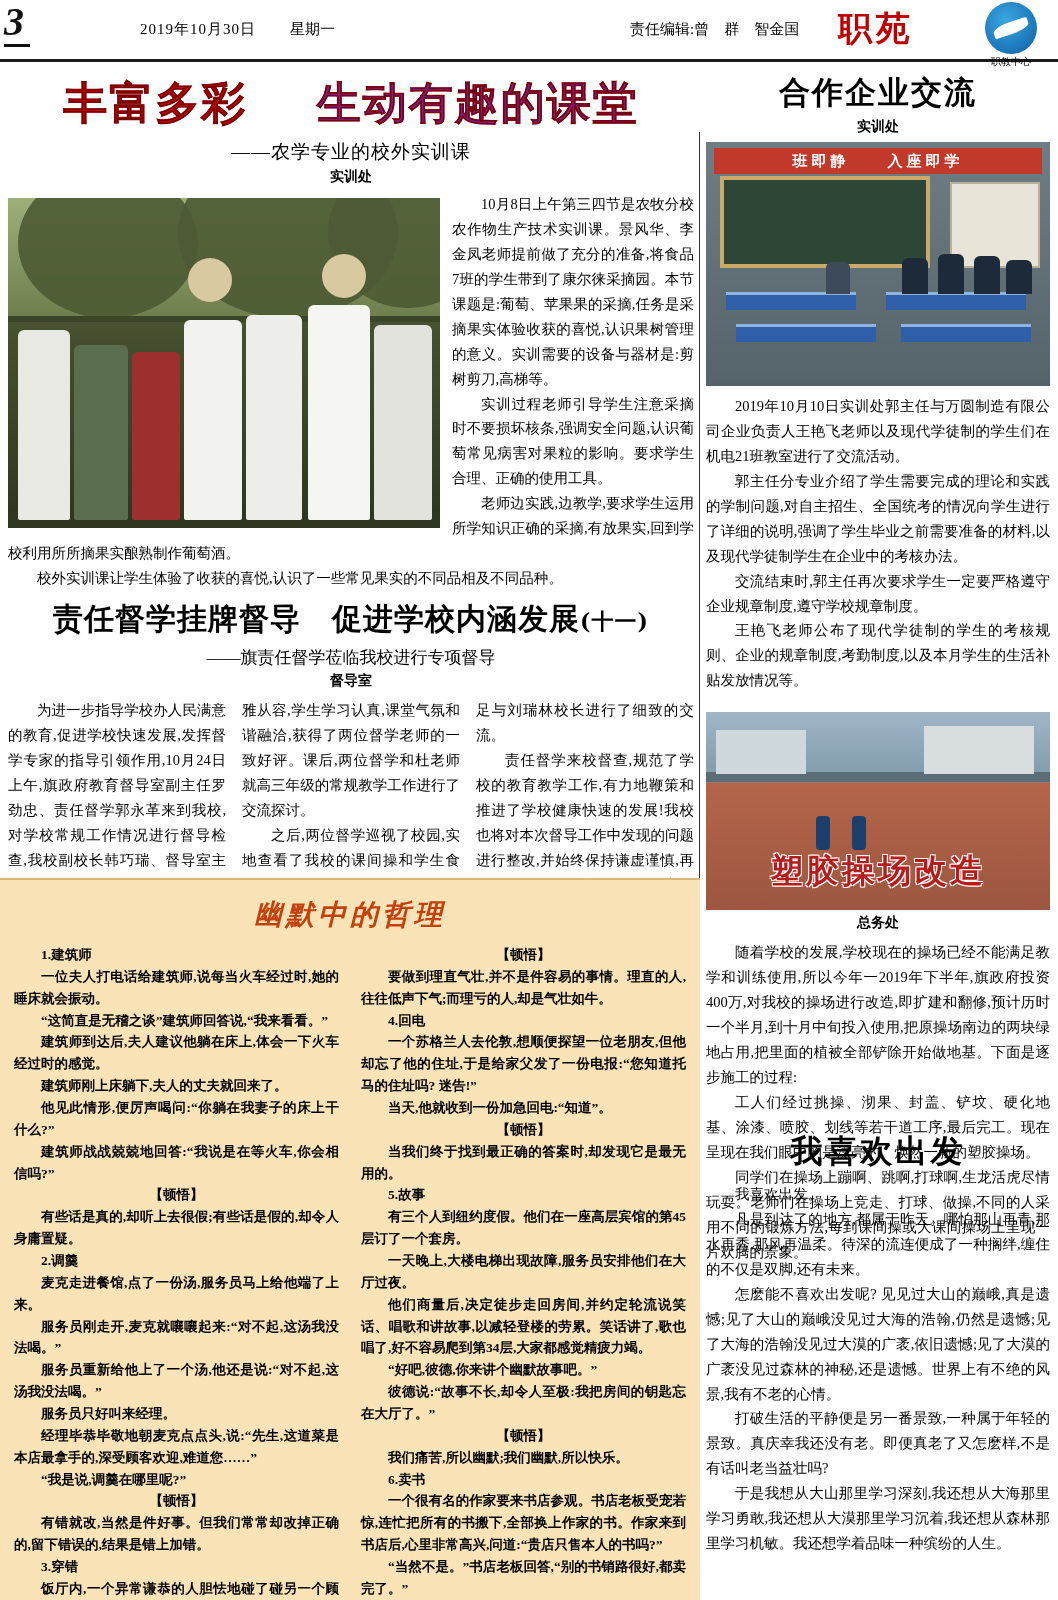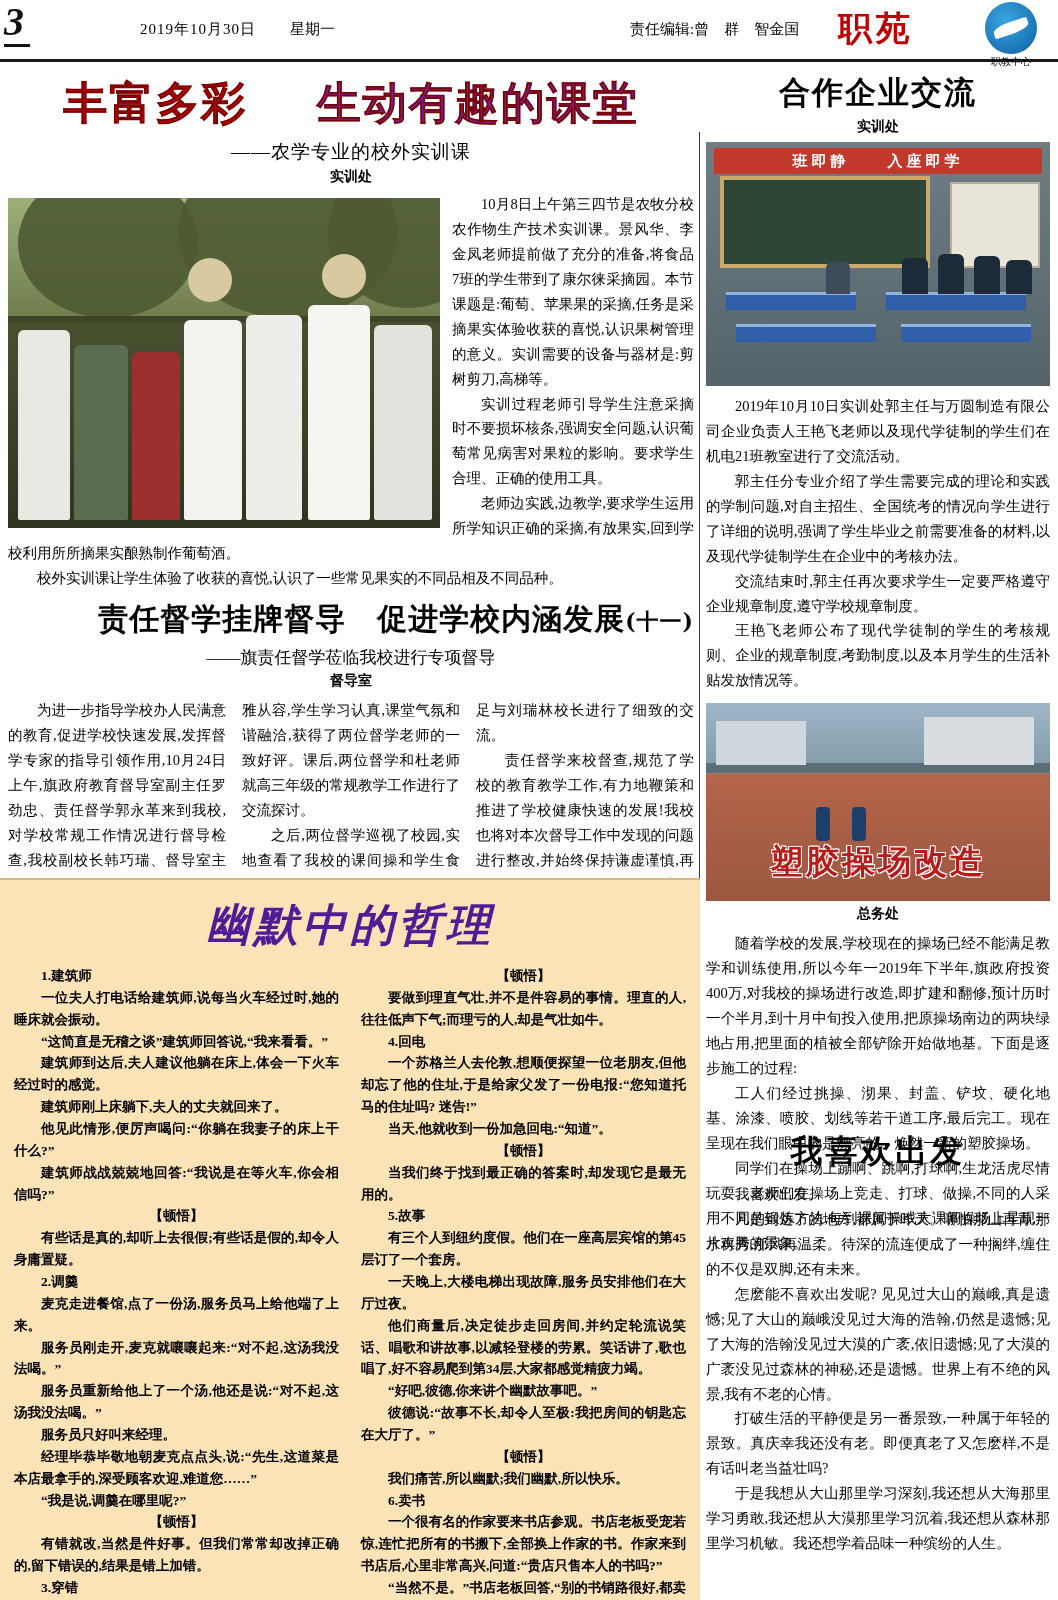--- a/index.html
+++ b/index.html
@@ -119,21 +119,21 @@
     text-align: center;
     font-size: 14px;
     font-weight: bold;
     margin-top: 3px;
     margin-bottom: 6px;
   }
 
   .headline2 {
     font-size: 30px;
     font-weight: bold;
-    text-align: right;
+    text-align: center;
     letter-spacing: 1px;
     margin-top: 8px;
     font-family: "DejaVu Serif", serif;
   }
   .headline2 .small { font-size: 22px; }
   .subhead2 { text-align: center; font-size: 17px; margin-top: 6px; }
 
   
   .photo { position: relative; overflow: hidden; background: #777; }
 
@@ -198,21 +198,21 @@
   .r-text {
     font-size: 14.5px;
     line-height: 1.72;
     text-align: justify;
     margin-top: 8px;
   }
   .r-text p { margin: 0; text-indent: 2em; }
 
   .photo-r2 {
     width: 344px; height: 198px;
-    margin-top: 10px;
+    margin-top: 19px;
     background: linear-gradient(180deg,#9fb6c8 0%, #7f9aa8 35%, #b4654a 36%, #9c5740 100%);
     position: relative; overflow: hidden;
   }
   .track-overlay-title {
     position:absolute; left:0; right:0; bottom:16px;
     text-align:center; font-size:33px; font-weight:bold;
     color:#b71c1c; letter-spacing:3px;
     font-family:"DejaVu Serif", serif;
     text-shadow: 1px 1px 0 #fff, -1px -1px 0 #fff, 1px -1px 0 #fff, -1px 1px 0 #fff;
   }
@@ -223,23 +223,23 @@
   .humor-box {
     position: absolute;
     left: 0; top: 878px;
     width: 700px; height: 722px;
     background: #fbe3b8;
     border-top: 2px solid #d8b87e;
     padding: 10px 14px 6px 14px;
   }
   .humor-title {
     text-align: center;
-    font-size: 44px;
-    font-weight: bold;
-    color: #4c1d95;
+    font-size: 28px;
+    font-weight: bold;
+    color: #c2410c;
     letter-spacing: 4px;
     font-family: "DejaVu Serif", serif;
     font-style: italic;
     margin: 6px 0 10px;
   }
   .humor-cols {
     column-count: 2;
     column-gap: 22px;
     font-size: 13.5px;
     line-height: 1.62;

